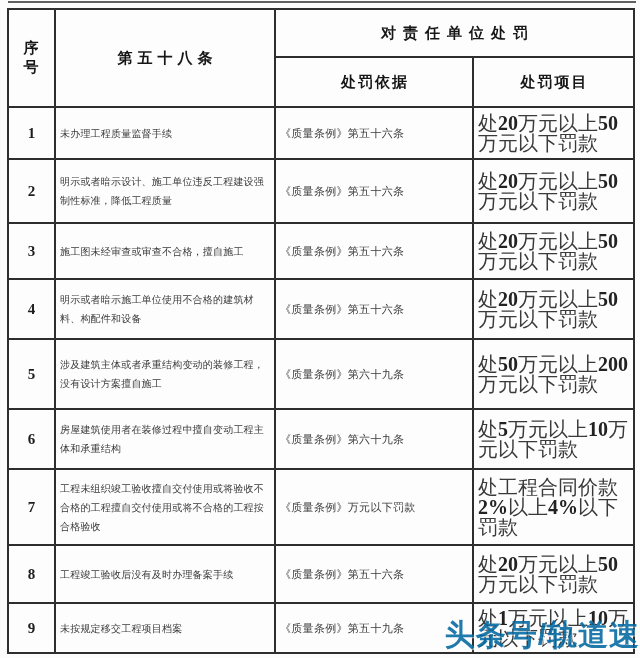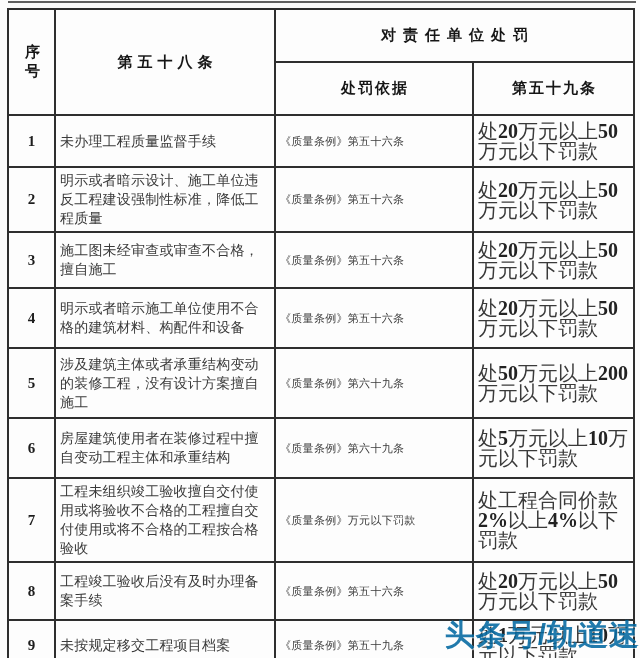--- a/index.html
+++ b/index.html
@@ -38,21 +38,21 @@
     border:2px solid #2e2e2e;
     vertical-align:middle;
     padding:3px 4px;
     box-sizing:border-box;
   }
   table.penalty th{
     color:#161616;
     font-weight:bold;
     font-size:15px;
     text-align:center;
-    padding:16px;
+    padding:10px;
   }
   th.group-head{letter-spacing:7px;text-indent:7px;}
   th.item-head{letter-spacing:5px;text-indent:5px;}
   th.sub-head{letter-spacing:2px;text-indent:2px;}
   th.no-head{letter-spacing:1px;}
   thead tr.h1{height:48px;}
   thead tr.h2{height:50px;margin-left:25px;}
   tbody tr:nth-child(1){height:52px;}
   tbody tr:nth-child(2){height:64px;}
   tbody tr:nth-child(3){height:56px;}
@@ -63,21 +63,21 @@
   tbody tr:nth-child(8){height:58px;}
   tbody tr:nth-child(9){height:50px;}
   td.cell-no{
     text-align:center;
     font-weight:bold;
     font-size:15px;
     color:#1d1d1d;
     font-family:"Liberation Serif","DejaVu Serif",serif;
   }
   td.cell-item{
-    font-size:14px;
+    font-size:10px;
     line-height:19px;
     padding-left:7px;padding-right:3px;
     letter-spacing:.2px;
   }
   td.cell-basis{
     font-size:11px;
     padding-left:11px;
     letter-spacing:.3px;
   }
   td.cell-content{
@@ -118,21 +118,21 @@
         <col class="c-content">
     </colgroup>
     <thead>
       <tr class="h1">
         <th rowspan="2" class="no-head">序号</th>
         <th rowspan="2" class="item-head">第五十八条</th>
         <th colspan="2" class="group-head">对责任单位处罚</th>
       </tr>
       <tr class="h2">
         <th class="sub-head">处罚依据</th>
-        <th class="sub-head">第五十九条</th>
+        <th class="sub-head">处罚项目</th>
       </tr>
     </thead>
     <tbody id="table-body">
         <tr>
           <td class="cell-no">1</td>
           <td class="cell-item">未办理工程质量监督手续</td>
           <td class="cell-basis">《质量条例》第五十六条</td>
           <td class="cell-content">处<b>20</b>万元以上<b>50</b>万元以下罚款</td>
         </tr>
         <tr>

